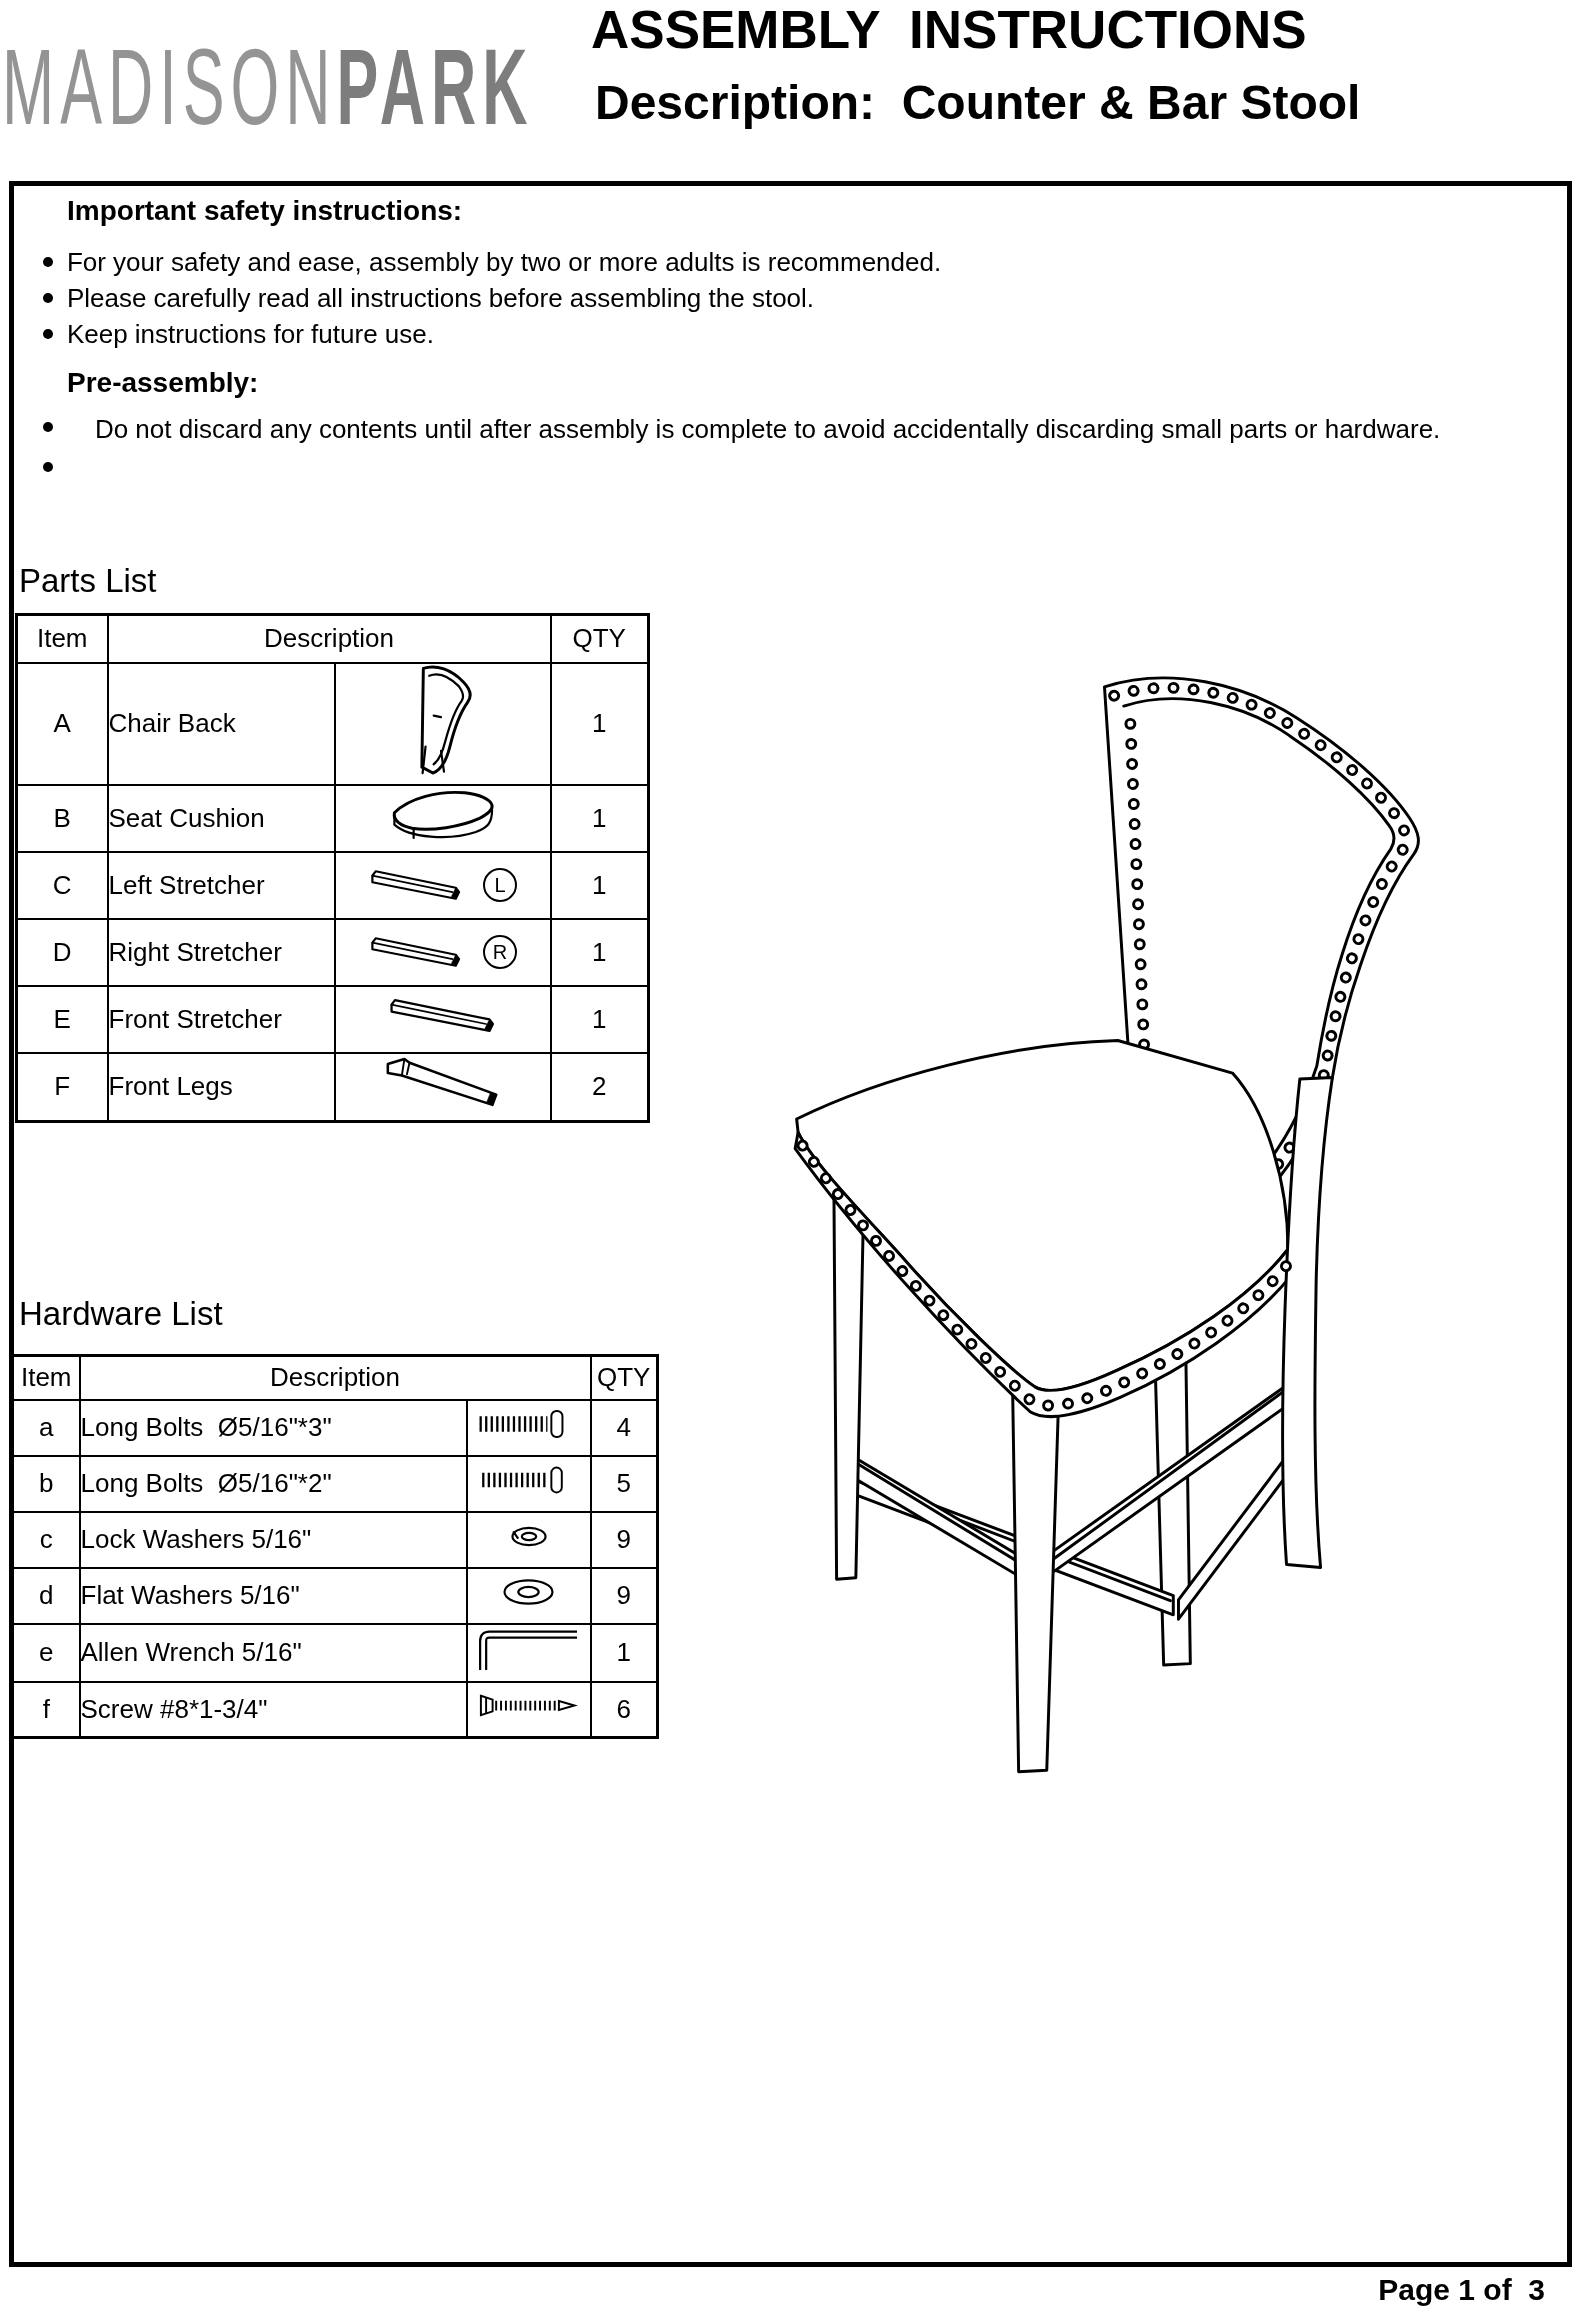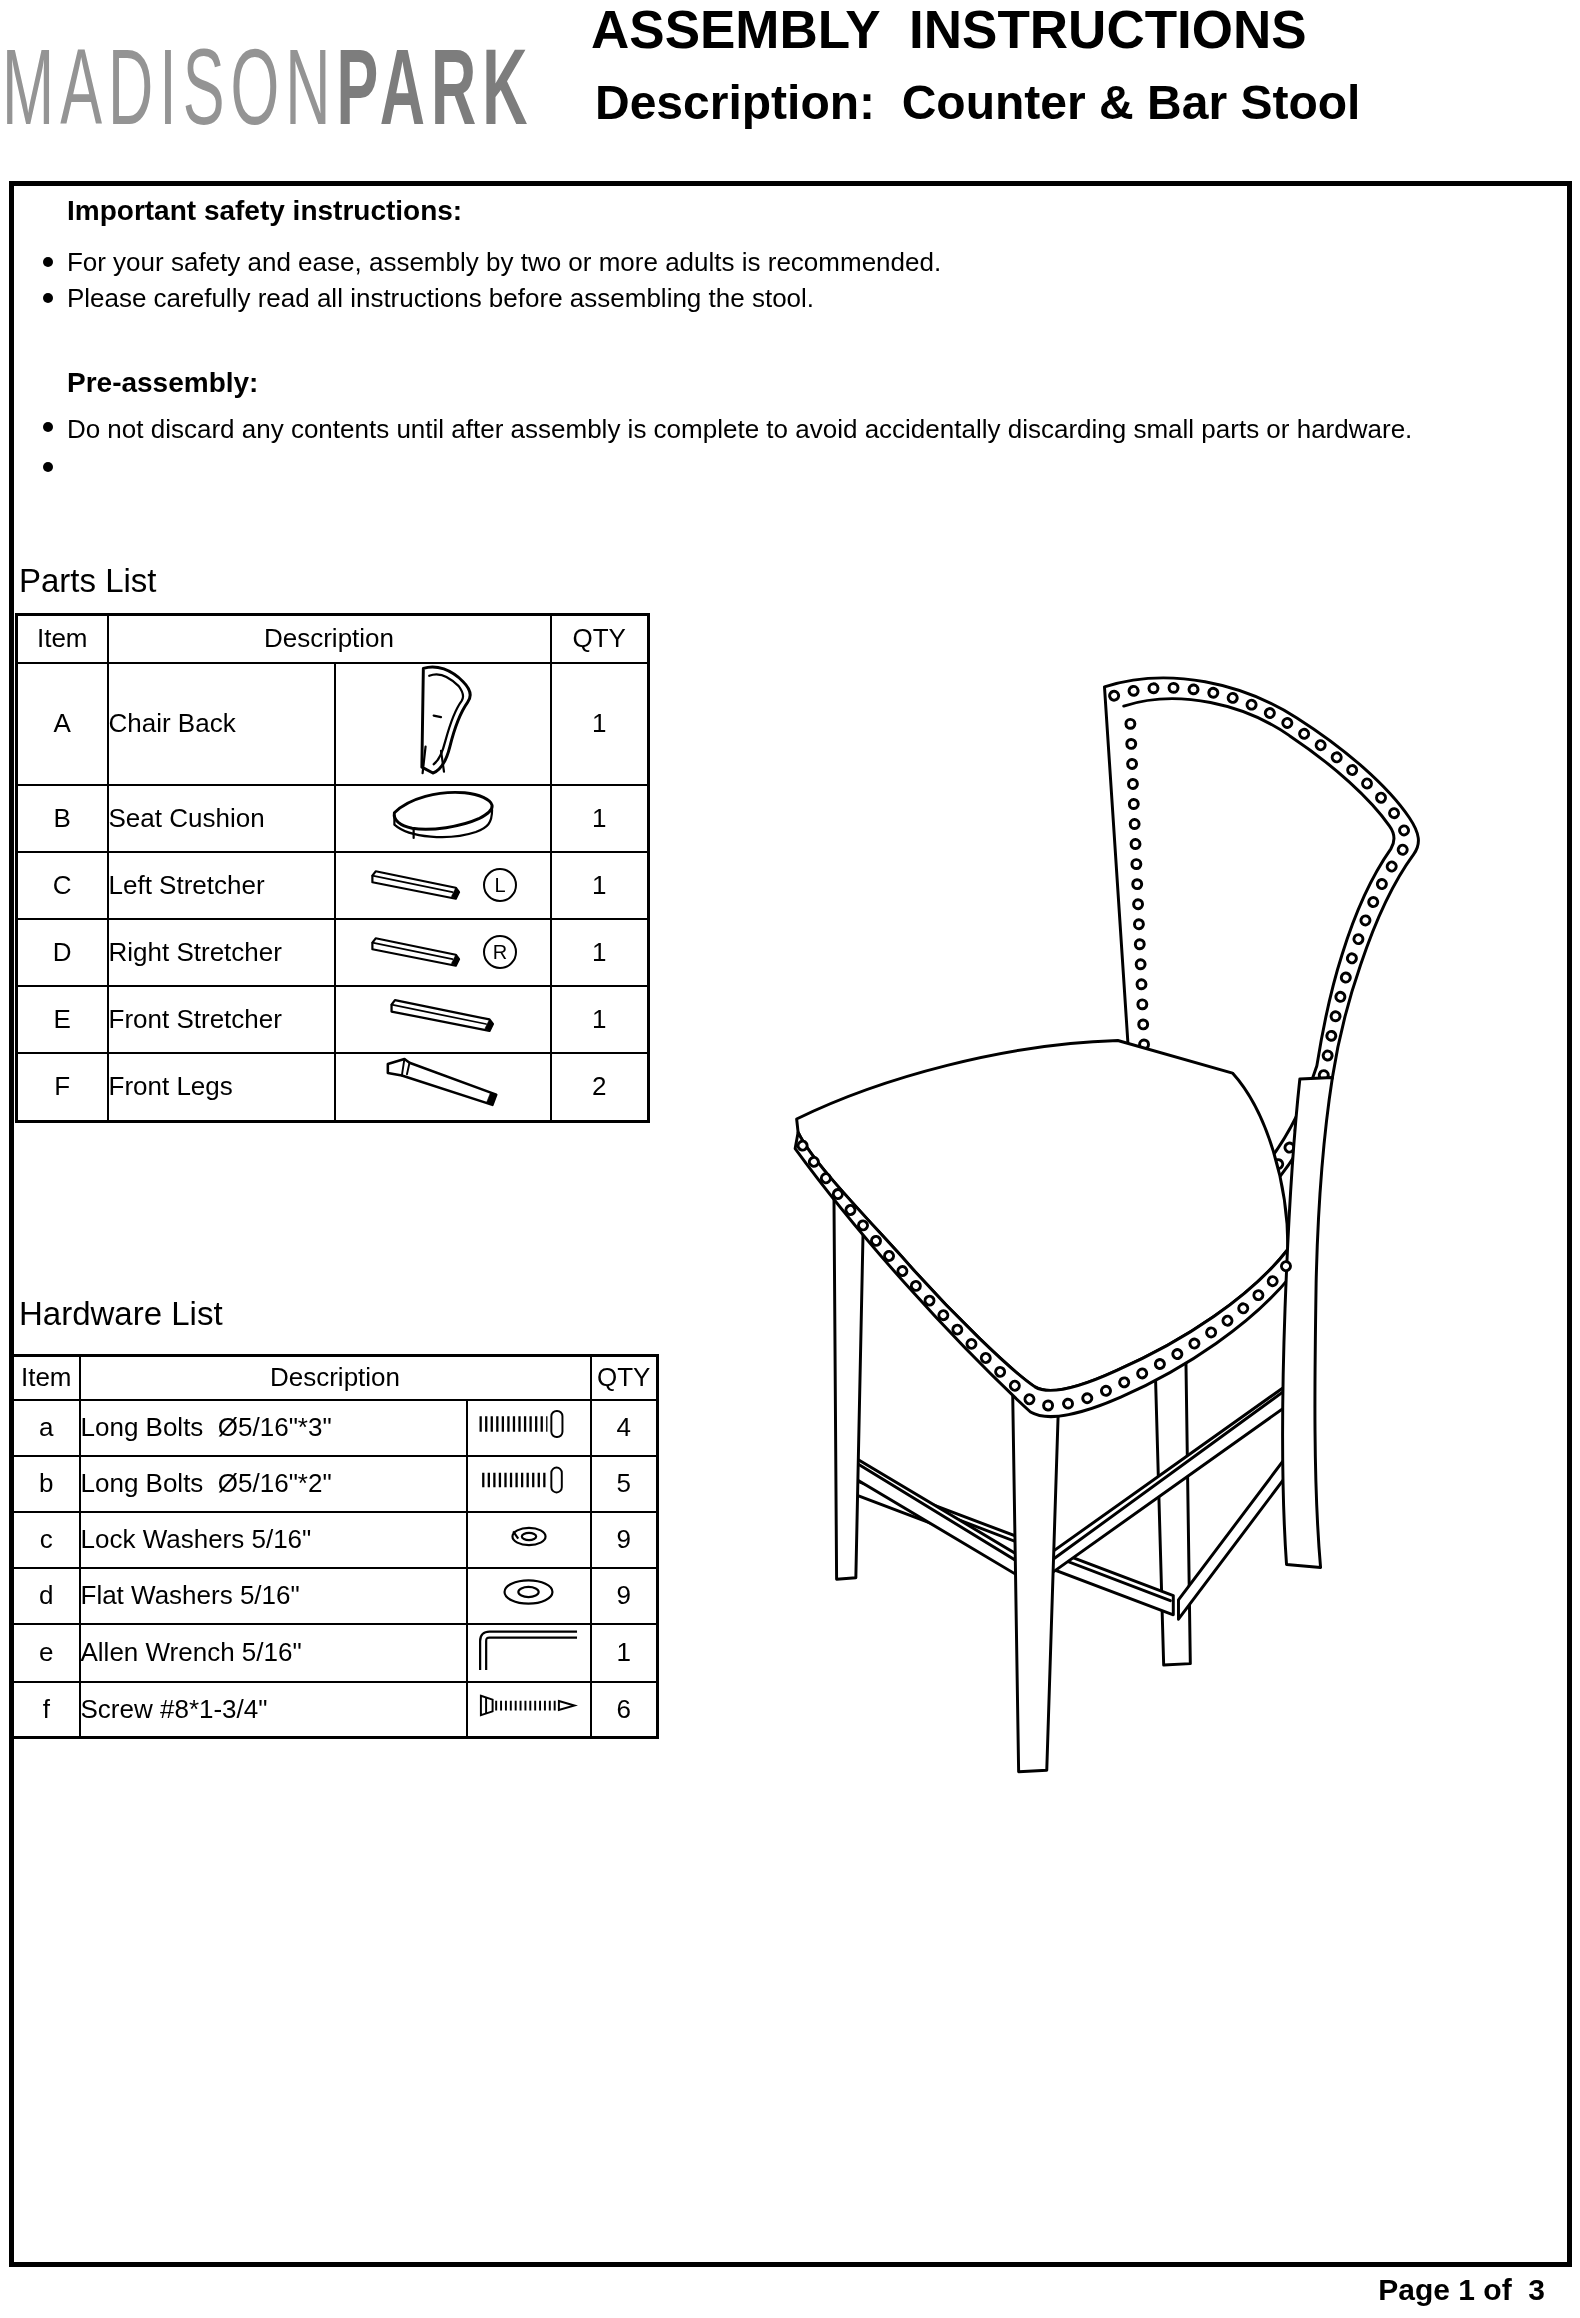--- a/index.html
+++ b/index.html
@@ -18,21 +18,21 @@
   .subtitle{left:595px;top:78px;font-size:48px;line-height:49px;font-weight:bold;white-space:pre;}
   
   .main-box{left:9px;top:181px;width:1563px;height:2086px;border:5.2px solid #000;box-sizing:border-box;}
   
   .h-bold{font-size:28px;font-weight:bold;line-height:34px;margin-left:26px;}
   .bullets{list-style:none;margin:0;padding:0;font-size:26px;}
   .bullets li{display:flex;align-items:flex-start;}
   .bullets .dot{width:10.4px;height:10.4px;border-radius:50%;background:#000;flex:0 0 10.4px;margin:12.6px 14px 0 1.5px;}
   .b-safety li{line-height:36px;}
   .b-pre{width:1414px;}
-  .b-pre li{line-height:40px;}
+  .b-pre li{line-height:40px;gap:28px;}
   .list-title{font-size:33px;line-height:38px;}
   
   table.tbl{border-collapse:collapse;position:absolute;table-layout:fixed;background:#fff;border:3.7px solid #000;}
   table.tbl td{border:2.2px solid #000;font-size:26px;padding:0;overflow:hidden;}
   td.c{text-align:center;vertical-align:middle;}
   td.desc{padding-left:31px;vertical-align:middle;}
   td.hdesc{padding-left:25px;vertical-align:middle;white-space:pre;}
   td.icell{text-align:center;vertical-align:middle;}
   .mark{
     display:inline-flex;width:30px;height:30px;border:2.2px solid #000;border-radius:50%;
@@ -62,20 +62,24 @@
 
 <div class="abs h-bold" style="left:41px;top:194px;">Important safety instructions:</div>
 <ul class="abs bullets b-safety" style="left:41px;top:244px;">
   <li>
       <span class="dot"></span>
       <span>For your safety and ease, assembly by two or more adults is recommended.</span>
     </li>
   <li>
       <span class="dot"></span>
       <span>Please carefully read all instructions before assembling the stool.</span>
+    </li>
+  <li>
+      <span class="dot"></span>
+      <span>Keep instructions for future use.</span>
     </li>
 </ul>
 
 <div class="abs h-bold" style="left:41px;top:366px;">Pre-assembly:</div>
 <ul class="abs bullets b-pre" style="left:41px;top:409px;">
   <li>
       <span class="dot"></span>
       <span>Do not discard any contents until after assembly is complete to avoid accidentally discarding small parts or hardware.</span>
     </li>
   <li>

